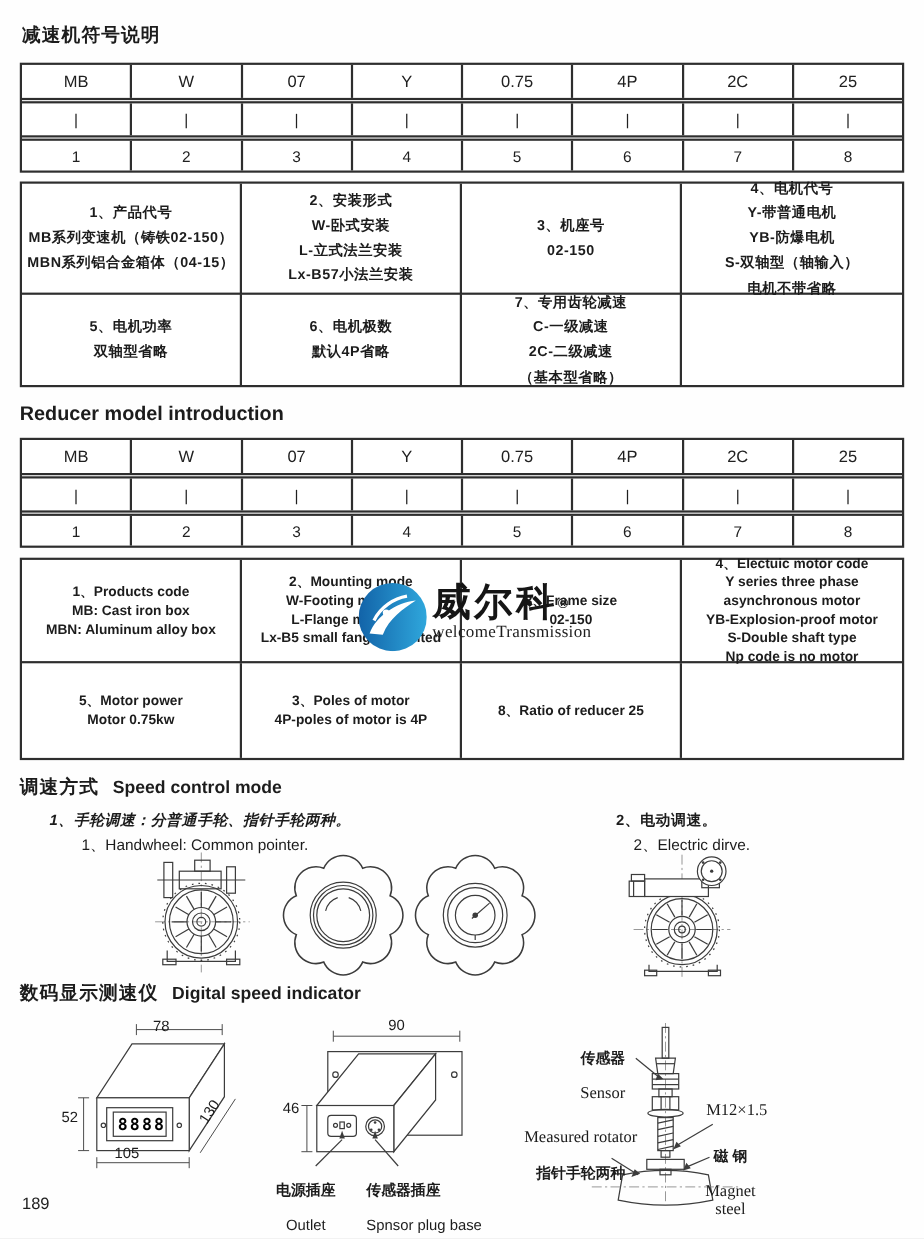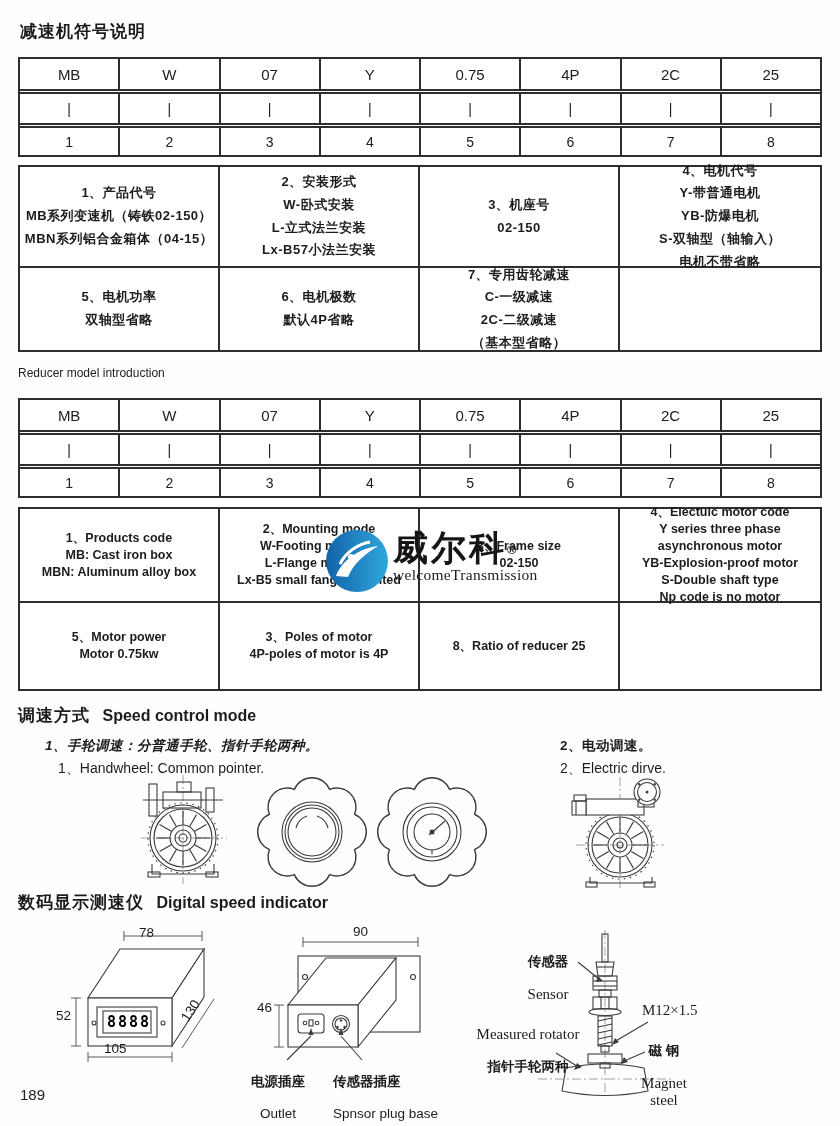--- a/index.html
+++ b/index.html
@@ -2,21 +2,21 @@
 <html><head>
 <meta charset="utf-8">
 <style>
   html,body{margin:0;padding:0;background:#e8e8e8;}
   .page{position:relative;width:840px;height:1126px;background:#fefefe;margin:0 auto;
         font-family:"Liberation Sans",sans-serif;color:#1c1c1c;overflow:hidden;padding-left:28px;}
   .abs{position:absolute;}
 
   
   .h-cn{font-size:17px;font-weight:bold;letter-spacing:1px;}
-  .h-en{font-size:12px;font-weight:normal;}
+  .h-en{font-size:18px;font-weight:bold;}
   .h-mix .h-cn{margin-right:8px;}
   .h-mix{font-size:16px;font-weight:bold;}
 
   
   .sym-table{left:18px;width:800px;border:2px solid #2e2e2e;background:#fff;}
   .sym-row{display:flex;}
   .sym-row+.sym-row{border-top:5px double #2e2e2e;}
   .sym-cell{flex:1;display:flex;align-items:center;justify-content:center;
             border-right:2px solid #2e2e2e;font-size:15px;color:#202020;}
   .sym-cell:last-child{border-right:none;}
@@ -38,21 +38,21 @@
 
   
   .logo{left:326px;top:530px;display:flex;align-items:flex-start;z-index:6;}
   .logo-text{margin-left:5px;}
   .logo-name{font-size:35px;font-weight:bold;color:#151515;letter-spacing:3px;line-height:1;}
   .logo-reg{font-size:13px;font-weight:bold;vertical-align:super;letter-spacing:0;}
   .logo-sub{font-family:"Liberation Serif",serif;font-size:15.5px;color:#1d1d1d;margin-top:1px;letter-spacing:.3px;}
 
   
   .sp-cn{font-size:13.5px;font-weight:bold;letter-spacing:.5px;}
-  .sp-en{font-size:14px;}
+  .sp-en{font-size:14px;margin-left:16px;}
 
   
   svg.draw{position:absolute;left:0;}
   .ln{stroke:#3c3c3c;stroke-width:1.1;fill:none;}
   .lnw{stroke:#3c3c3c;stroke-width:1.1;fill:#fff;}
   .cl{stroke:#8a8a8a;stroke-width:.8;fill:none;stroke-dasharray:9 3 2 3;}
   .dim{stroke:#4a4a4a;stroke-width:.9;fill:none;}
   .dot{fill:#3c3c3c;stroke:none;}
 
   

